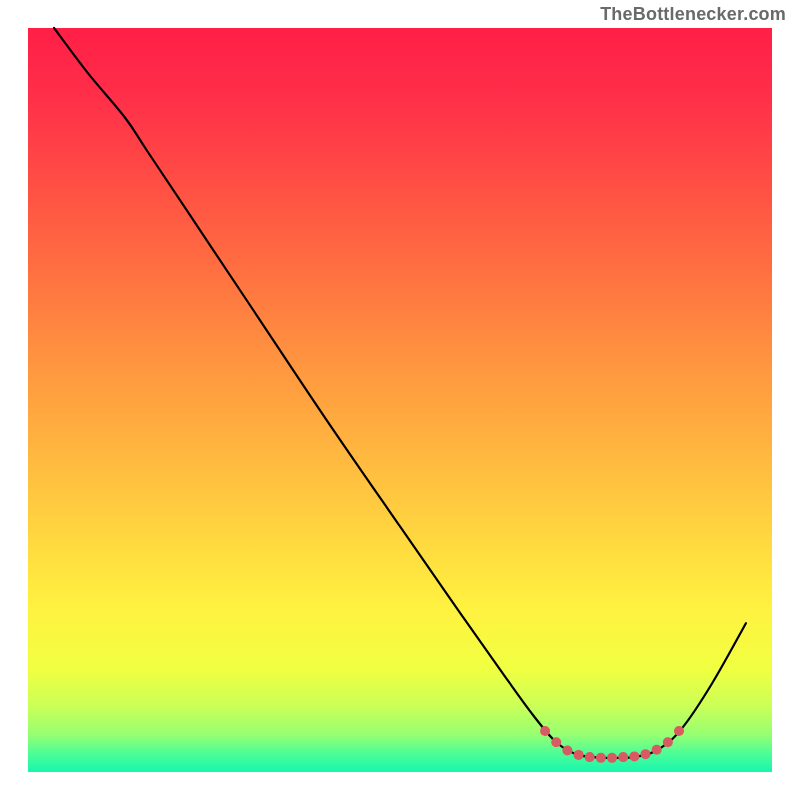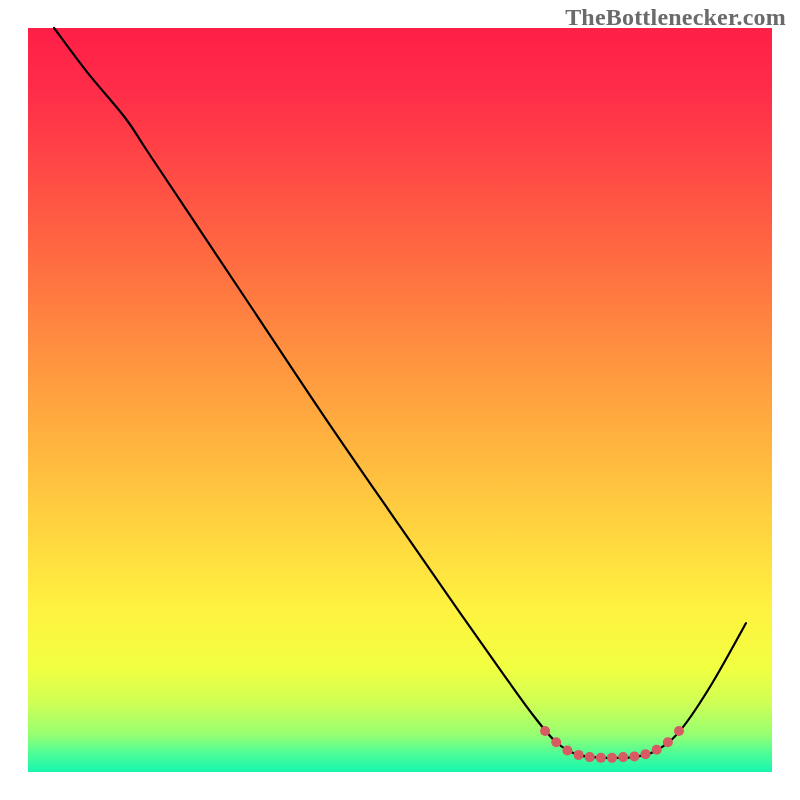--- a/index.html
+++ b/index.html
@@ -13,27 +13,26 @@
   }
   .stage {
     position: relative;
     width: 800px;
     height: 800px;
   }
   .watermark {
     position: absolute;
     top: 4px;
     right: 14px;
-    font-size: 24px;
+    font-size: 18px;
     font-weight: 600;
     color: #6a6a6a;
     letter-spacing: 0.2px;
     z-index: 5;
     user-select: none;
-    font-family: Liberation Serif, serif;
   }
   svg.plot {
     position: absolute;
     left: 0;
     top: 0;
     width: 800px;
     height: 800px;
   }
 </style>
 </head>

